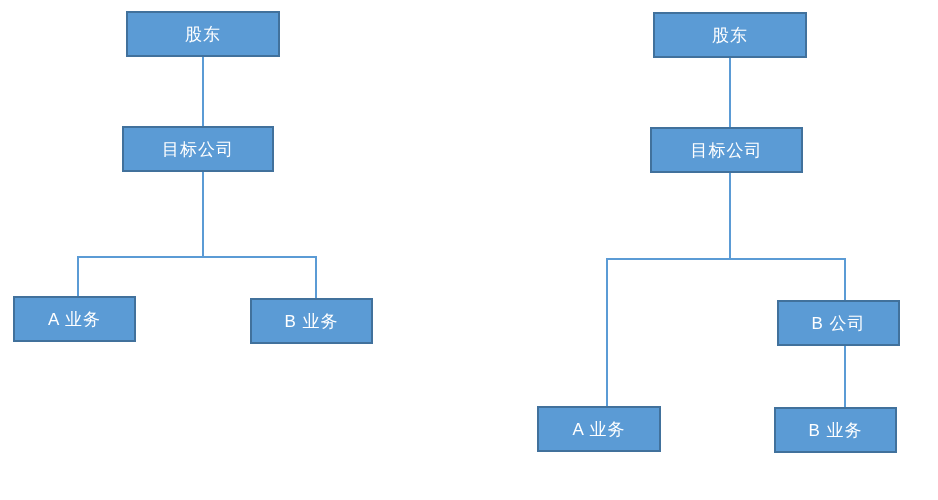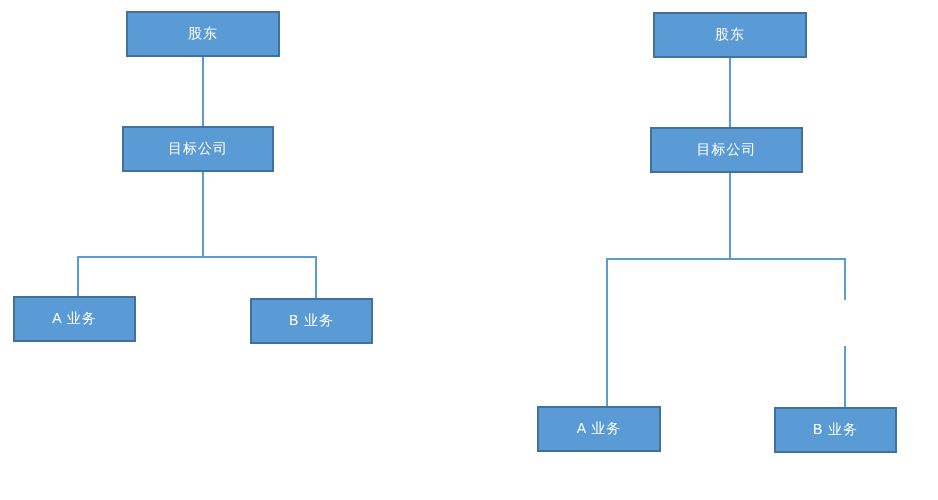--- a/index.html
+++ b/index.html
@@ -17,21 +17,21 @@
   }
   .node {
     position: absolute;
     box-sizing: border-box;
     background: var(--node-fill, #5B9BD5);
     border: 2px solid var(--node-border, #41719C);
     color: var(--text, #ffffff);
     display: flex;
     align-items: center;
     justify-content: center;
-    font-size: 14px;
+    font-size: 17px;
     letter-spacing: 1px;
     white-space: nowrap;
   }
   .line {
     position: absolute;
     background: var(--connector, #5B9BD5);
   }
   .vline { width: 2px; }
   .hline { height: 2px; }
 
@@ -74,20 +74,21 @@
   <div class="node l-biz-b">B 业务</div>
 
   <div class="line vline l-v1"></div>
   <div class="line vline l-v2"></div>
   <div class="line hline l-h1"></div>
   <div class="line vline l-v3"></div>
   <div class="line vline l-v4"></div>
 
   <div class="node r-shareholder">股东</div>
   <div class="node r-target">目标公司</div>
+  <div class="node r-co-b">B 公司</div>
   <div class="node r-biz-a">A 业务</div>
   <div class="node r-biz-b">B 业务</div>
 
   <div class="line vline r-v1"></div>
   <div class="line vline r-v2"></div>
   <div class="line hline r-h1"></div>
   <div class="line vline r-v3"></div>
   <div class="line vline r-v4"></div>
   <div class="line vline r-v5"></div>
 

